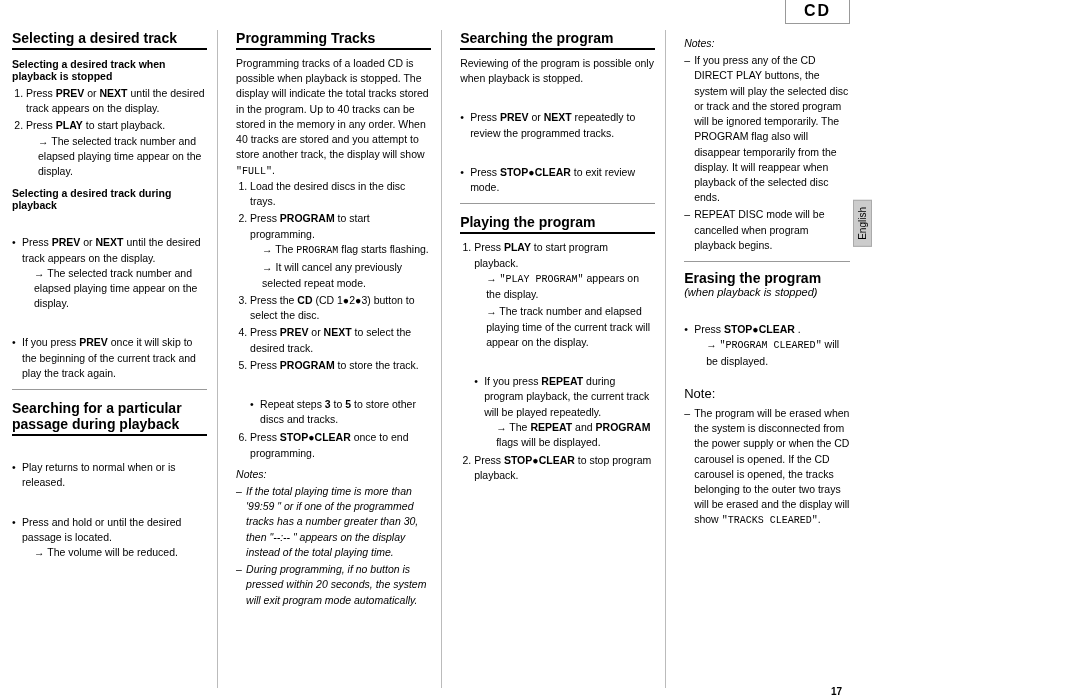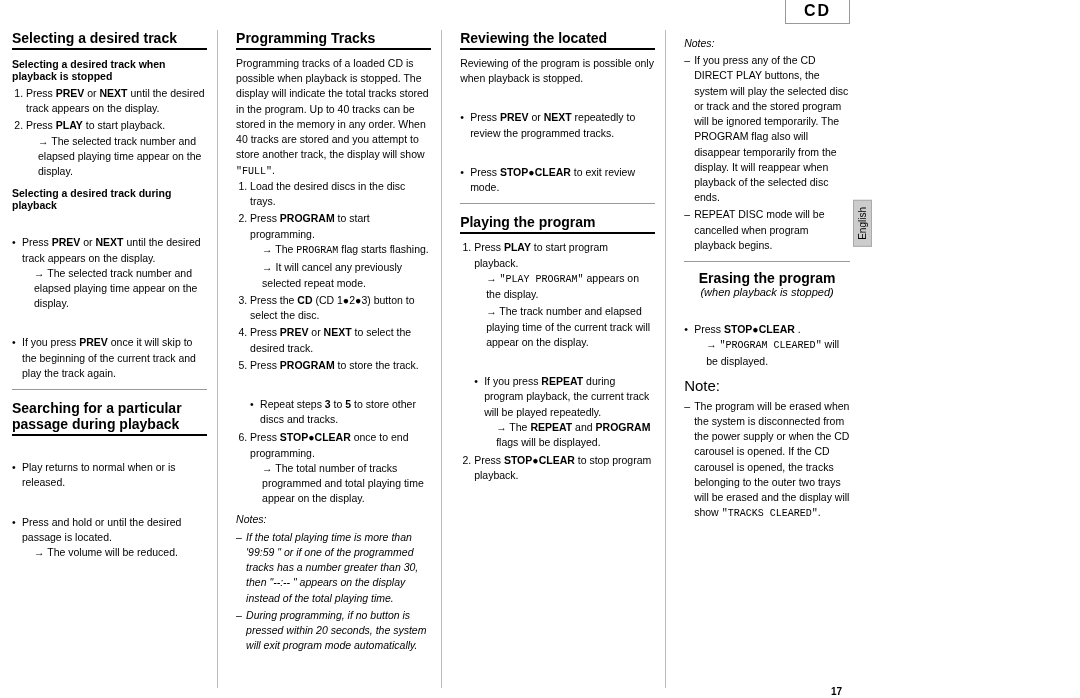--- a/index.html
+++ b/index.html
@@ -159,22 +159,22 @@
       position: absolute;
       left: 0;
     }
     .notes-label {
       font-size: 10.5px;
       font-style: italic;
       margin-top: 6px;
       margin-bottom: 2px;
     }
     .note-label {
-      font-size: 15px;
-      margin-top: 6px;
+      font-size: 13px;
+      margin-top: 16px;
       margin-bottom: 2px;
     }
     hr.divider {
       border: none;
       border-top: 1px solid #999;
       margin: 8px 0;
     }
   </style>
 </head>
 <body>
@@ -246,35 +246,34 @@
           Press <strong>PREV</strong>   or <strong>NEXT</strong>      to select the desired track.
         </li>
         <li>
           Press <strong>PROGRAM</strong> to store the track.
           <ul class="bullet-dot" style="margin-top:2px;">
             <li>Repeat steps <strong>3</strong> to <strong>5</strong> to store other discs and tracks.</li>
           </ul>
         </li>
         <li>
           Press <strong>STOP●CLEAR</strong>       once to end programming.
-          <span class="arrow-right">The total number of tracks programmed and total playing time appear on the display.</span>
         </li>
       </ol>
 
       <p class="notes-label italic">Notes:</p>
       <div class="dash-item italic">
         If the total playing time is more than '99:59   " or if one of the programmed tracks has a number greater than 30, then "--:--      " appears on the display instead of the total playing time.
       </div>
       <div class="dash-item italic">
         During programming,  if no button is pressed within 20 seconds, the system will exit program mode automatically.
       </div>
     </div>
 
     <div class="col">
-      <div class="section-title">Reviewing the located</div>
+      <div class="section-title">Searching the program</div>
       <p>Reviewing of the program is possible only when playback is stopped.</p>
       <ul class="bullet-dot">
         <li>Press <strong>PREV</strong>    or <strong>NEXT</strong>      repeatedly to review the programmed tracks.</li>
         <li>Press <strong>STOP●CLEAR</strong>         to exit review mode.</li>
       </ul>
 
       <hr class="divider">
 
       <div class="section-title">Playing the program</div>
       <ol>
@@ -298,21 +297,21 @@
       <p class="notes-label">Notes:</p>
       <div class="dash-item">
         If you press any of the CD DIRECT PLAY buttons, the system will play the selected disc or track and the stored program will be ignored temporarily. The PROGRAM flag also will disappear temporarily from the display. It will reappear when playback of the selected disc ends.
       </div>
       <div class="dash-item">
         REPEAT DISC mode will be cancelled when program playback begins.
       </div>
 
       <hr class="divider">
 
-      <div style="margin-top:4px;text-align:center;">
+      <div style="margin-top:4px;">
         <span style="font-size:14px; font-weight:bold;">Erasing the program </span><span class="italic" style="font-size:11px;">(when playback is stopped)</span>
       </div>
 
       <ul class="bullet-dot" style="margin-top:6px;">
         <li>
           Press <strong>STOP●CLEAR</strong>    .
           <span class="arrow-right"><span class="mono">"PROGRAM CLEARED"</span> will be displayed.</span>
         </li>
       </ul>
 

